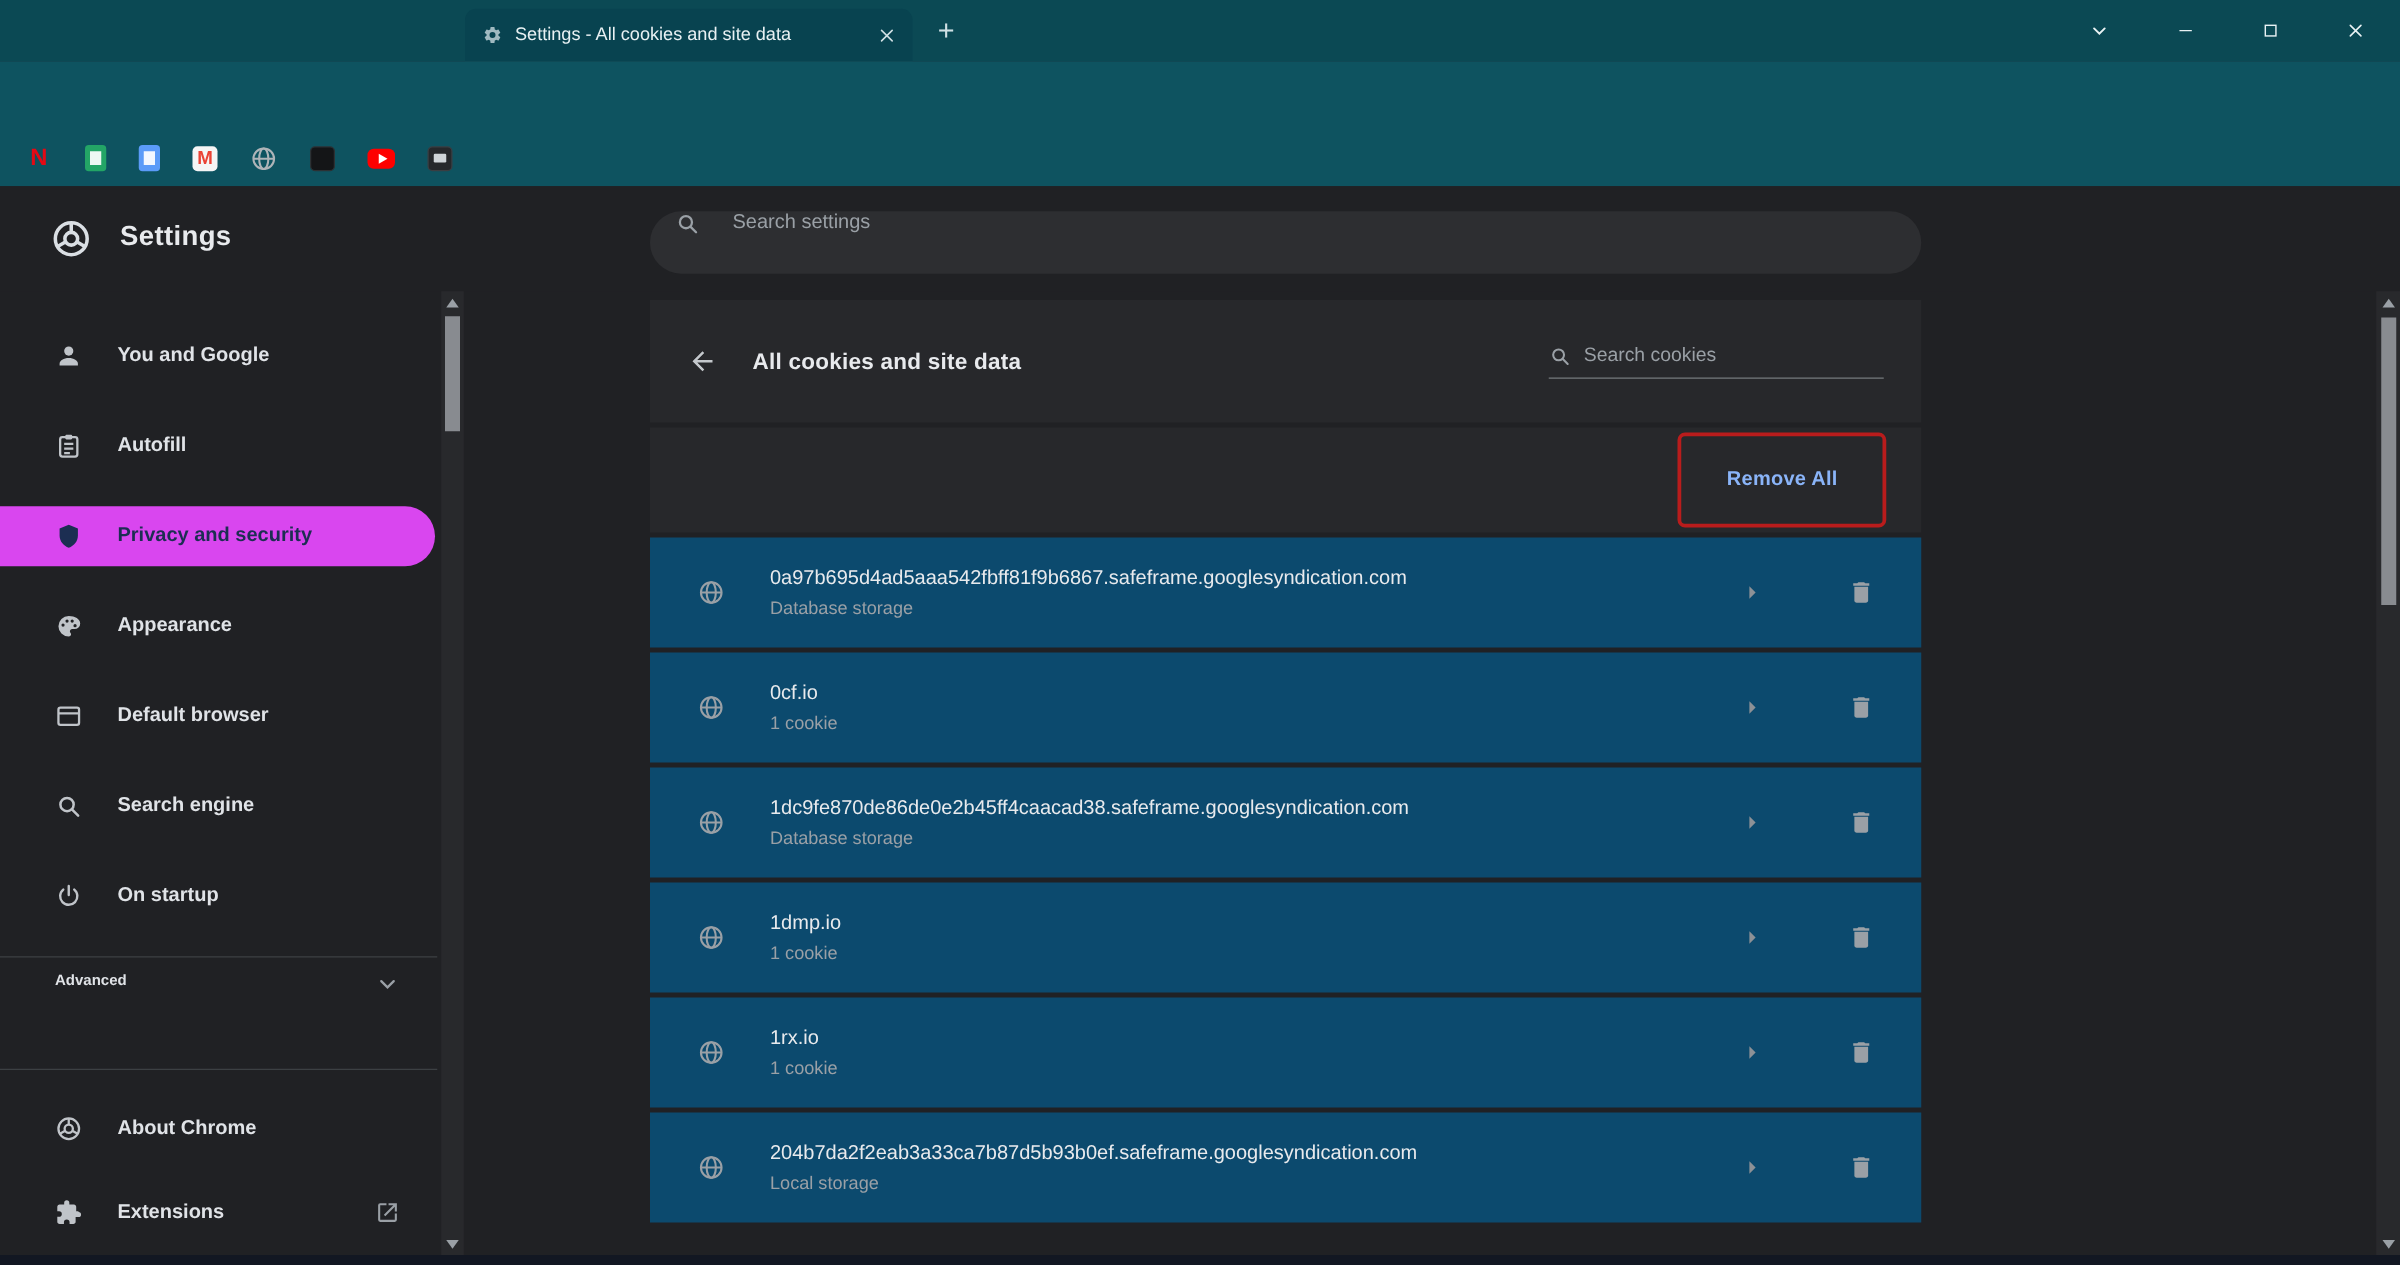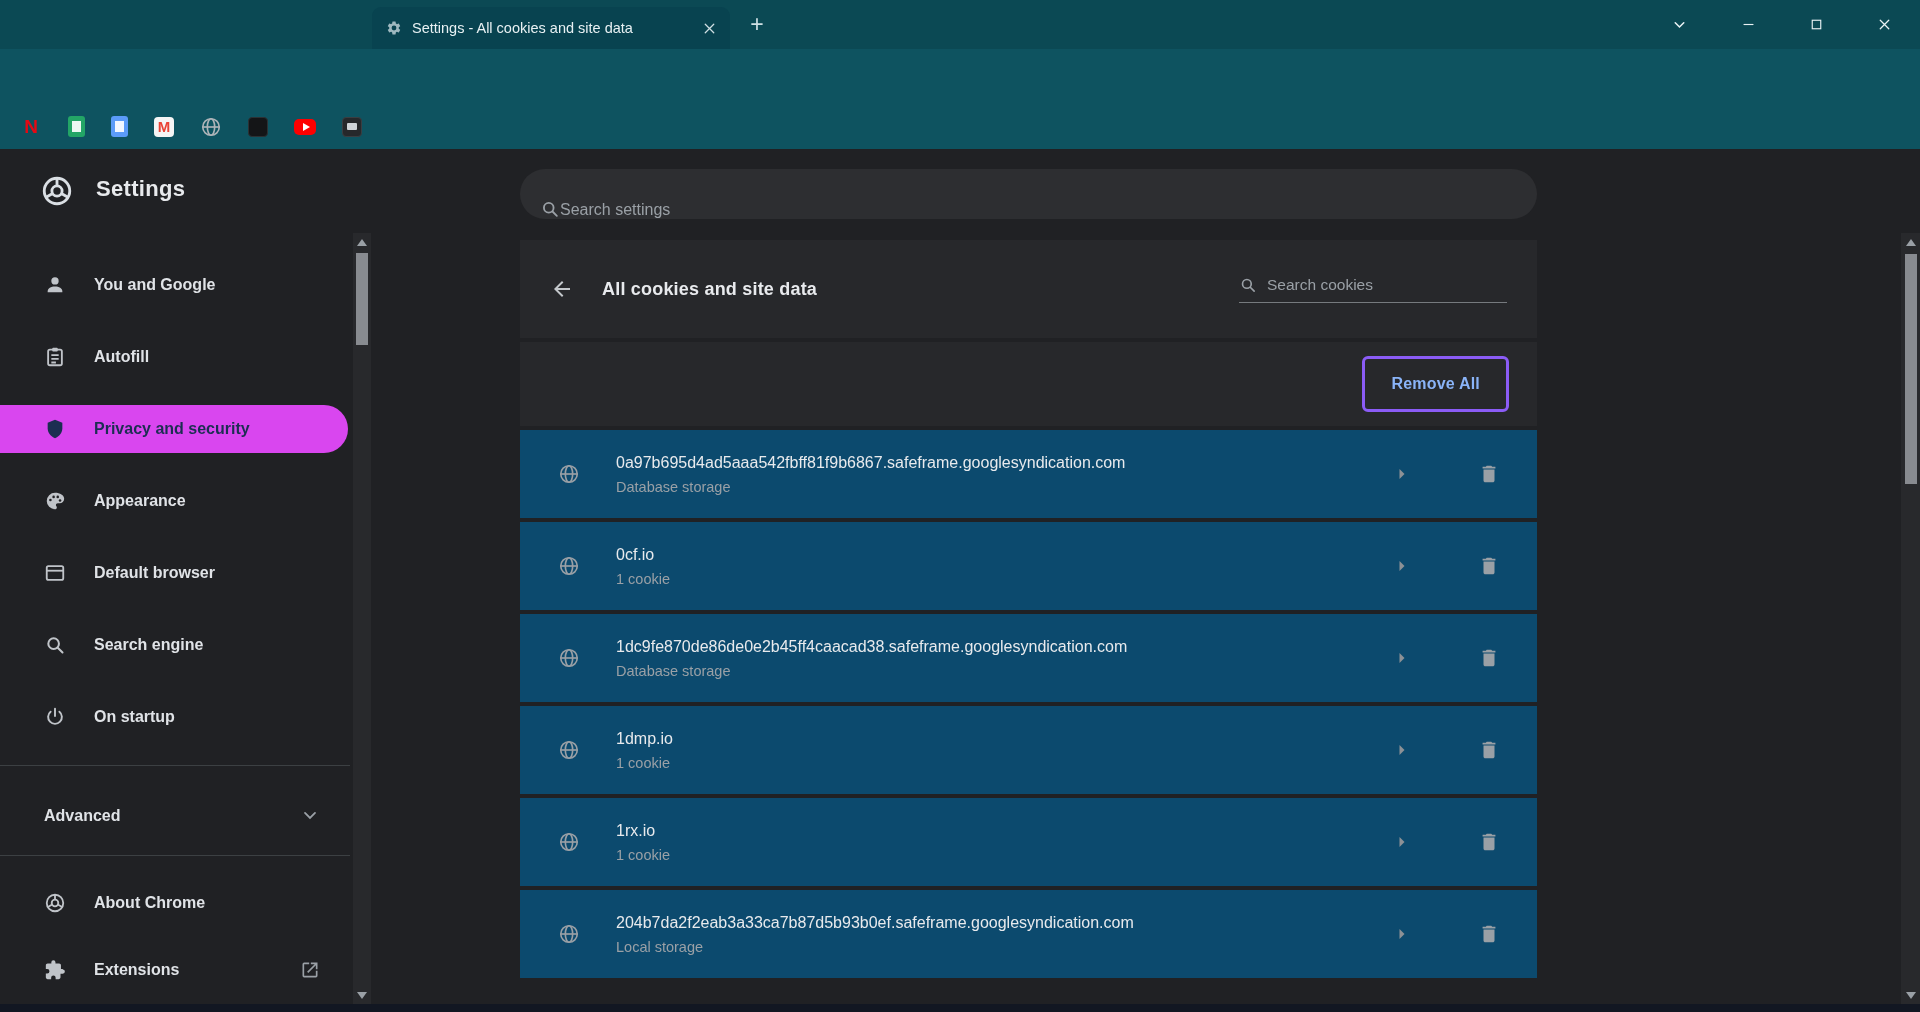--- a/index.html
+++ b/index.html
@@ -50,38 +50,38 @@
   .bm-solid { width:20px; height:20px; border:1px solid #2c3134; }
   .bm-play { width:22px; height:16px; border-radius:5px; }
   .bm-play .play-in { width:0; height:0; border-left:7px solid #fff; border-top:4.5px solid transparent; border-bottom:4.5px solid transparent; margin-left:2px; }
   .bm-screen { width:20px; height:20px; border:1px solid #3a3e42; }
   .bm-screen .screen-in { width:10px; height:7px; background:#cfd4d8; border-radius:1px; }
 
   
   .settings-header { position:absolute; top:149px; left:0; right:0; height:84px; background:#202124; }
   .hdr-logo { position:absolute; left:40px; top:25px; width:34px; height:34px; color:#dadfe4; }
   .hdr-title { position:absolute; left:96px; top:27px; font-size:22px; font-weight:bold; color:#e8eaed; letter-spacing:.3px; }
-  .hdr-search { position:absolute; left:520px; top:20px; width:1017px; height:50px; border-radius:25px; background:#2d2e31; display:flex; align-items:flex-end; padding:0 20px; gap:0; }
+  .hdr-search { position:absolute; left:520px; top:20px; width:1017px; height:50px; border-radius:25px; background:#2d2e31; display:flex; align-items:flex-start; padding:0 20px; gap:26px; }
   .hdr-search .icon { width:20px; height:20px; color:#9aa0a6; flex:none; }
   input { background:none; border:none; outline:none; color:#e8eaed; font-size:16px; font-family:inherit; }
   input::placeholder { color:#9aa0a6; }
   .hdr-search input { flex:1; }
 
   
   .app-body { position:absolute; top:233px; left:0; width:1920px; height:771px; }
 
   .sidebar { position:absolute; left:0; top:0; width:350px; height:771px; padding-top:28px; overflow:hidden; }
   .side-item { position:relative; display:flex; align-items:center; height:48px; margin-bottom:24px; padding-left:44px; gap:28px; width:348px; border-radius:0 24px 24px 0; color:#e0e3e7; font-size:16px; font-weight:bold; }
   .si-icon { width:22px; height:22px; color:#c0c4c9; flex:none; }
   .side-item.selected { background:#d946ef; color:#1c2e52; }
   .side-item.selected .si-icon { color:#1c2e52; }
   .side-item.static { margin-bottom:0; }
   .side-divider { height:1px; background:#3c4043; margin-bottom:11px; }
   .side-divider2 { height:1px; background:#3c4043; margin-top:30px; }
-  .adv-row { position:relative; height:48px; display:flex; align-items:flex-end; padding-left:44px; color:#e0e3e7; font-size:16px; font-weight:bold; }
+  .adv-row { position:relative; height:48px; display:flex; align-items:flex-start; padding-left:44px; color:#e0e3e7; font-size:12px; font-weight:bold; }
   .right-glyph { position:absolute; left:300px; width:20px; height:20px; color:#9aa0a6; }
   .ext-row { margin-top:19px; }
   .about-row { margin-top:23px; }
 
   .sb-scroll { position:absolute; top:0; width:18px; height:771px; background:#28292c; }
   #sb-left { left:353px; }
   #sb-right { left:1901px; width:19px; }
   .sb-btn { position:absolute; left:0; right:0; height:18px; display:flex; align-items:center; justify-content:center; }
   .sb-up { top:0; } .sb-down { bottom:0; }
   .tri-up { width:0; height:0; border-left:5px solid transparent; border-right:5px solid transparent; border-bottom:7px solid #9aa0a6; }
@@ -92,21 +92,21 @@
 
   .content { position:absolute; left:520px; top:7px; width:1017px; display:flex; flex-direction:column; gap:4px; }
   .block { background:#27282b; }
   .ctoolbar { height:98px; display:flex; align-items:center; padding:0 30px; }
   .back-btn { width:24px; height:24px; color:#c4c8cc; flex:none; }
   .page-title { margin-left:28px; font-size:18px; font-weight:bold; color:#e8eaed; letter-spacing:.2px; }
   .cookie-search { margin-left:auto; width:268px; display:flex; align-items:center; gap:10px; border-bottom:1px solid #767a7e; padding-bottom:8px; }
   .cookie-search .icon { width:18px; height:18px; color:#9aa0a6; flex:none; }
   .cookie-search input { flex:1; min-width:0; font-size:15.5px; }
   .removeall-row { height:84px; display:flex; align-items:center; justify-content:flex-end; padding-right:28px; }
-  .annotation { border:3px solid #8b5cf6; border-radius:6px; padding:6px; }
+  .annotation { border:3px solid #b91c1c; border-radius:6px; padding:16px; }
   .remove-all { color:#8ab4f8; font-size:16px; font-weight:bold; padding:10px 20px; letter-spacing:.2px; }
   .cookie-row { height:88px; display:flex; align-items:center; padding:0 37px 0 38px; background:#0c4a6e; }
   .row-globe { width:22px; height:22px; color:#9aa0a6; flex:none; }
   .row-text { margin-left:36px; min-width:0; }
   .row-name { font-size:16px; color:#e8eaed; white-space:nowrap; overflow:hidden; }
   .row-detail { font-size:14.5px; color:#9aa0a6; margin-top:7px; }
   .row-spacer { flex:1; }
   .row-expand { width:20px; height:20px; color:#8d9196; margin-right:66px; flex:none; }
   .row-trash { width:22px; height:22px; color:#9aa0a6; flex:none; }
 

